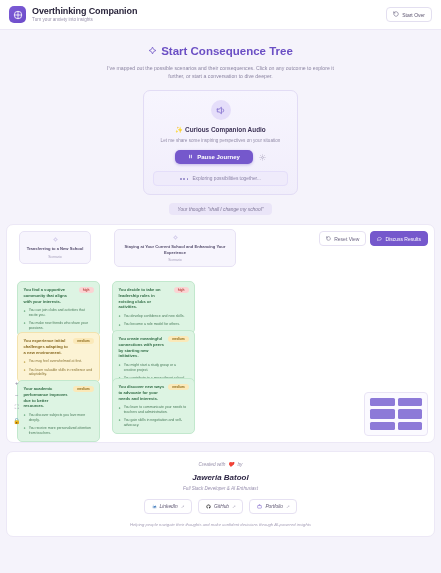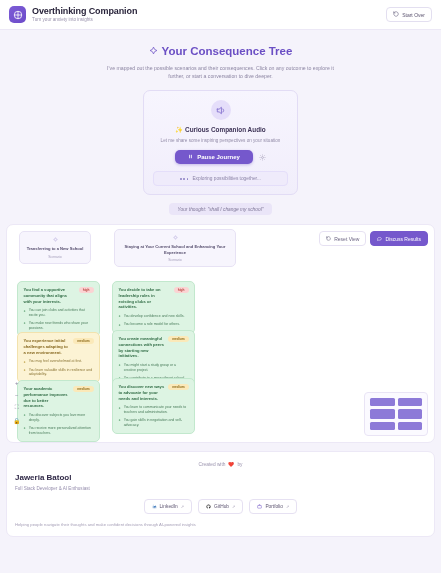--- a/index.html
+++ b/index.html
@@ -204,20 +204,22 @@
   .mini-col i { display: block; background: #8d7ad8; border-radius: 1.5px; height: 8px; }
   .mini-col i.tall { height: 10px; }
 
   
   .footer {
     margin: 8px 6px 0;
     background: #ffffff;
     border: 1px solid #ece8f6;
     border-radius: 7px;
     padding: 10px 8px 9px;
+    text-align: center;
+    font-style: italic;
   }
   .made-with { font-size: 4.8px; color: #9b94ae; display:flex; align-items:center; justify-content:center; gap:3px;}
   .heart { color: #e0546b; }
   .author { font-size: 8px; font-weight: bold; color: #2f2846; margin-top: 6px; }
   .role { font-size: 4.6px; color: #968ead; margin-top: 4px; }
   .links { display: flex; justify-content: center; gap: 6px; margin-top: 8px; }
   .link-chip {
     display: inline-flex; align-items: center; gap: 3px;
     border: 1px solid #e6e1f2; border-radius: 4px;
     padding: 3.5px 7px; font-size: 4.8px; color: #5c5470;
@@ -255,21 +257,21 @@
   </div>
 </div>
 
 <div class="page-title-wrap">
   <div class="page-title">
     <span>
       <svg width="9" height="9" viewBox="0 0 24 24" fill="none" stroke="#6b4fc4" stroke-width="2" stroke-linejoin="round">
         <path d="M12 3l3 6 6 3-6 3-3 6-3-6-6-3 6-3z"></path>
       </svg>
     </span>
-    <span>Your Consequence Tree</span>
+    <span>Start Consequence Tree</span>
   </div>
   <div class="page-desc">I've mapped out the possible scenarios and their consequences. Click on any outcome to explore it further, or start a conversation to dive deeper.</div>
 </div>
 
 <div class="audio-card">
   <div class="speaker-circle">
     <svg width="11" height="11" viewBox="0 0 24 24" fill="none" stroke="#8673cf" stroke-width="2" stroke-linecap="round" stroke-linejoin="round">
       <path d="M5 9v6h4l5 4V5L9 9H5z"></path>
         <path d="M17.5 8.5a5 5 0 0 1 0 7"></path>
     </svg>

